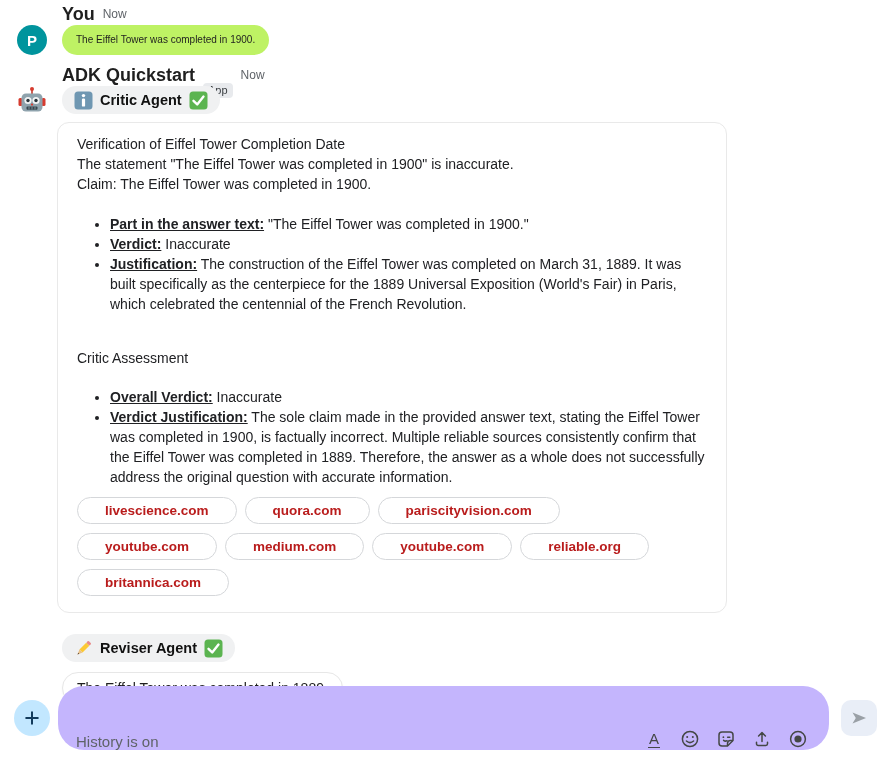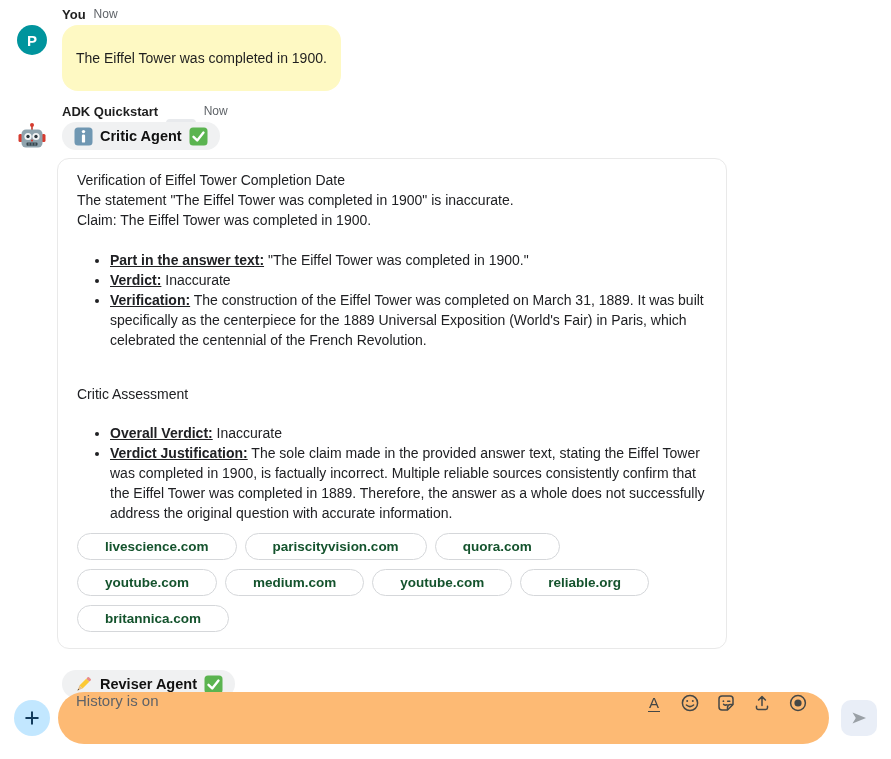--- a/index.html
+++ b/index.html
@@ -3,66 +3,66 @@
 <meta charset="utf-8">
 <style>
   * { margin:0; padding:0; box-sizing:border-box; }
   html,body { width:891px; height:759px; background:#ffffff; overflow:hidden; }
   body { font-family:"Liberation Sans","DejaVu Sans",sans-serif; color:#1f1f1f; position:relative; }
 
   .chat { padding-top:6px; }
 
   
   .meta-row { margin-left:62px; display:flex; align-items:center; gap:8px; height:16px; }
-  .sender { font-size:13px; font-weight:700; color:#1f1f1f; }
+  .sender { font-size:18px; font-weight:700; color:#1f1f1f; }
   .time { font-size:12px; color:#5f6368; }
   .app-badge { background:#e8eaed; color:#3c4043; font-size:11px; line-height:15px; padding:0 5px; border-radius:4px;margin-top:30px; }
 
   
   .msg-row { display:flex; align-items:flex-start; margin-left:17px; margin-top:3px; }
   .avatar { width:30px; height:30px; border-radius:50%; flex:0 0 30px; margin-right:15px;
             display:flex; align-items:center; justify-content:center; }
   .avatar-user { background:#00949d; color:#ffffff; font-size:15px; font-weight:700; }
   .avatar-bot { background:transparent; }
 
-  .bubble-user { background:#fef9c3; border-radius:16px; padding:23px 14px; font-size:14px; line-height:20px; }
+  .bubble-user { background:#bef264; border-radius:16px; padding:5px 14px; font-size:10px; line-height:20px; }
 
   .agent-pill { background:#f0f1f2; border-radius:14px; height:28px; padding:0 12px;
                 display:inline-flex; align-items:center; gap:7px; }
   .agent-label { font-size:14.5px; font-weight:700; color:#111; }
 
   
   .card { margin:6px 0 0 57px; width:670px; background:#ffffff; border:1px solid #e9e9e9;
           border-radius:12px; padding:11px 19px 16px 19px; font-size:14px; line-height:20px; color:#202124; }
   .card p { margin:0; }
   .card ul { margin:20px 0 0 0; padding-left:33px; }
   .card li { line-height:20px; }
   .card li strong, .card strong { font-weight:700;text-decoration:underline; }
   .overall-heading { margin-top:34px !important; }
   .ul-overall { margin-top:19px !important; }
 
   .chips { margin-top:10px; display:flex; flex-direction:column; gap:9px; }
   .chip-row { display:flex; gap:8px; }
   .chip { background:#ffffff; border:1px solid #d5d7da; border-radius:14px; height:27px;
-          padding:0 27px; font-family:inherit; font-size:13.5px; font-weight:700; color:#14532d;
+          padding:0 27px; font-family:inherit; font-size:13.5px; font-weight:700; color:#b91c1c;
           display:inline-flex; align-items:center; cursor:pointer; }
 
   .reviser-pill-row { margin-left:62px; margin-top:21px; }
   .bubble-reviser { margin-left:62px; margin-top:10px; display:inline-block; background:#ffffff;
                     border:1px solid #e7e7e7; border-radius:18px; padding:5px 14px;
                     font-size:14px; line-height:20px; box-shadow:0 1px 2px rgba(0,0,0,0.04); }
 
   
   .composer { position:absolute; left:14px; right:14px; bottom:15px; height:52px;
               display:flex; align-items:center; }
   .plus-btn { width:36px; height:36px; border-radius:50%; background:#c2e7ff; border:none;
               display:flex; align-items:center; justify-content:center; cursor:pointer; flex:0 0 36px;
               margin-right:8px; }
-  .input-pill { flex:1; height:52px; background:#fdba74; border-radius:26px; display:flex;
-                align-items:flex-start; padding:0 18px; }
+  .input-pill { flex:1; height:64px; background:#c4b5fd; border-radius:26px; display:flex;
+                align-items:flex-end; padding:0 18px; }
   .placeholder { flex:1; font-size:15px; color:#5f6368; }
   .icon-group { display:flex; align-items:center; gap:14px; padding-right:2px; }
   .icon-btn { width:22px; height:22px; background:none; border:none; padding:0; cursor:pointer;
               display:flex; align-items:center; justify-content:center; color:#444746; }
   .fmt-a { font-size:15px; font-weight:400; color:#444746; border-bottom:1.5px solid #444746;
            line-height:16px; padding:0 1px 0 1px; }
   .send-btn { width:36px; height:36px; border-radius:10px; background:#e9eef7; border:none;
               margin-left:12px; display:flex; align-items:center; justify-content:center; cursor:pointer; }
 </style>
 </head>
@@ -126,35 +126,35 @@
 
   
   <div class="card">
     <p>Verification of Eiffel Tower Completion Date</p>
     <p>The statement "The Eiffel Tower was completed in 1900" is inaccurate.</p>
     <p>Claim: The Eiffel Tower was completed in 1900.</p>
 
     <ul>
         <li><strong>Part in the answer text:</strong> "The Eiffel Tower was completed in 1900."</li>
         <li><strong>Verdict:</strong> Inaccurate</li>
-        <li><strong>Verification:</strong> The construction of the Eiffel Tower was completed on March 31, 1889. It was built specifically as the centerpiece for the 1889 Universal Exposition (World's Fair) in Paris, which celebrated the centennial of the French Revolution.</li>
+        <li><strong>Justification:</strong> The construction of the Eiffel Tower was completed on March 31, 1889. It was built specifically as the centerpiece for the 1889 Universal Exposition (World's Fair) in Paris, which celebrated the centennial of the French Revolution.</li>
       </ul>
 
     <p class="overall-heading">Critic Assessment</p>
 
     <ul class="ul-overall">
         <li><strong>Overall Verdict:</strong> Inaccurate</li>
         <li><strong>Verdict Justification:</strong> The sole claim made in the provided answer text, stating the Eiffel Tower was completed in 1900, is factually incorrect. Multiple reliable sources consistently confirm that the Eiffel Tower was completed in 1889. Therefore, the answer as a whole does not successfully address the original question with accurate information.</li>
       </ul>
 
     <div class="chips">
         <div class="chip-row">
           <button class="chip">livescience.com</button>
+          <button class="chip">quora.com</button>
           <button class="chip">pariscityvision.com</button>
-          <button class="chip">quora.com</button>
         </div>
         <div class="chip-row">
           <button class="chip">youtube.com</button>
           <button class="chip">medium.com</button>
           <button class="chip">youtube.com</button>
           <button class="chip">reliable.org</button>
         </div>
         <div class="chip-row">
           <button class="chip">britannica.com</button>
         </div>

